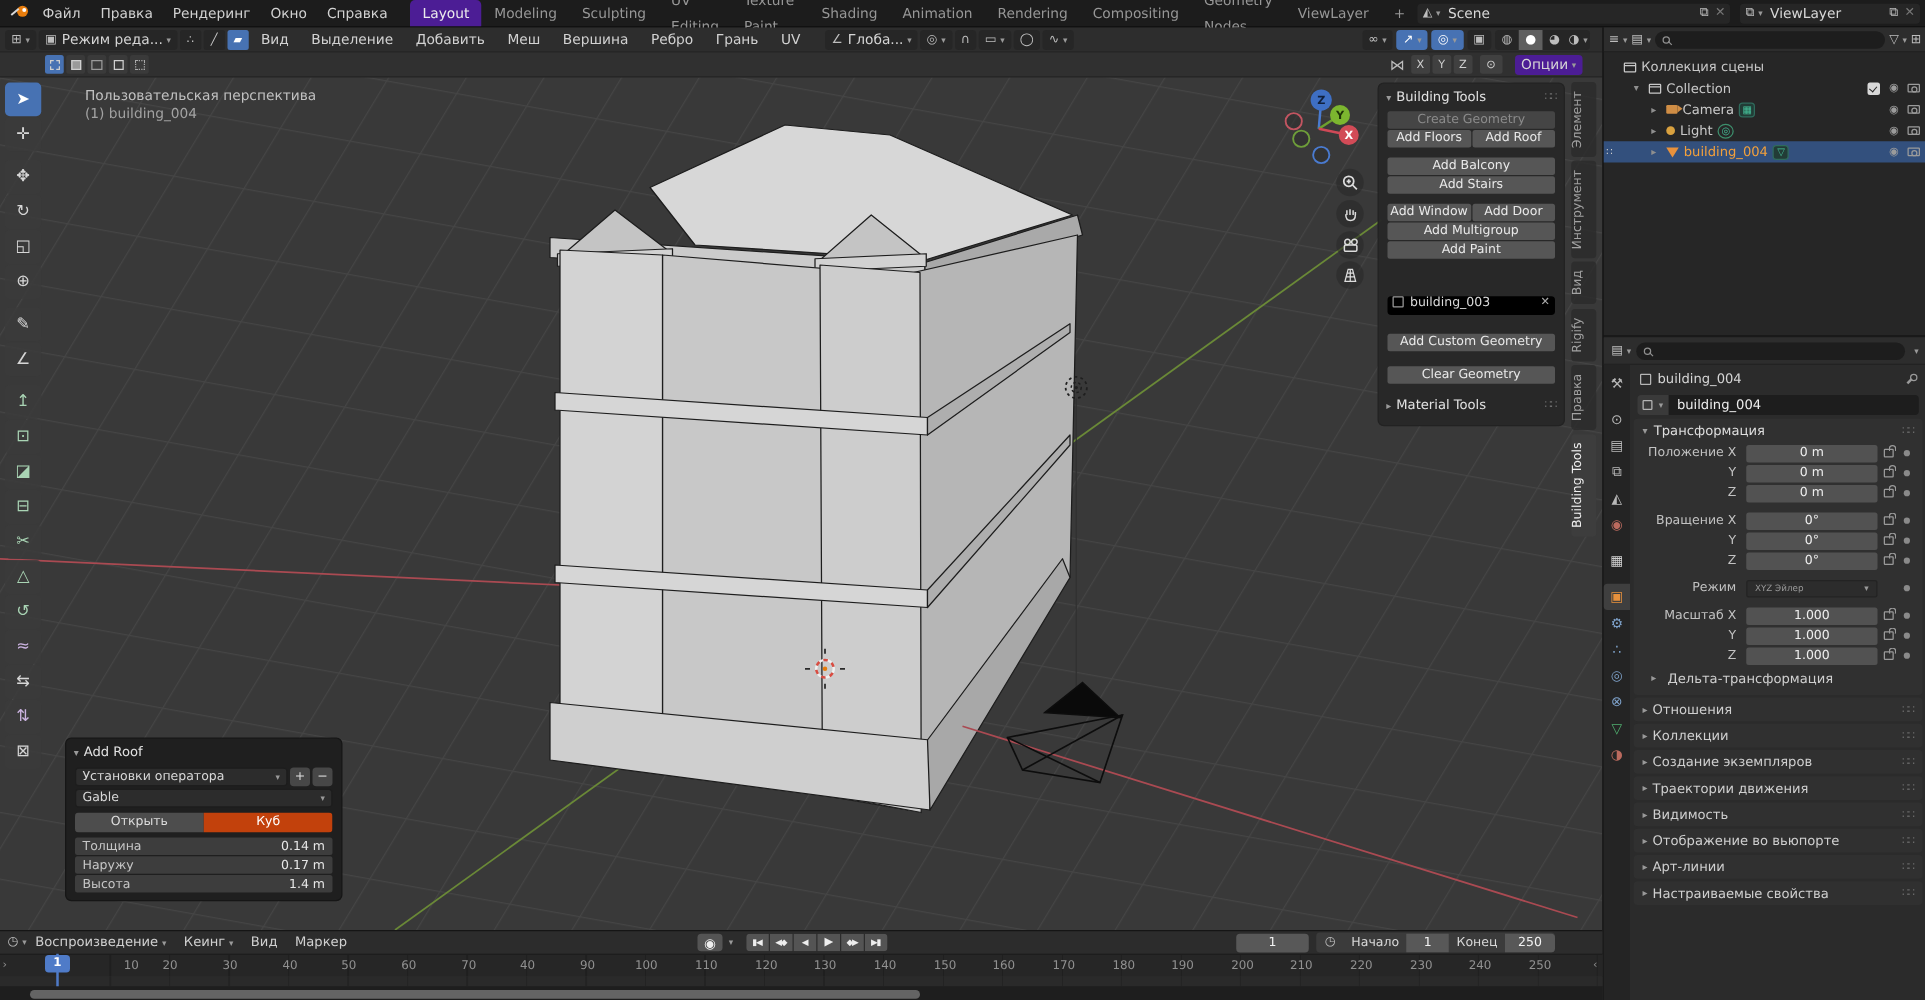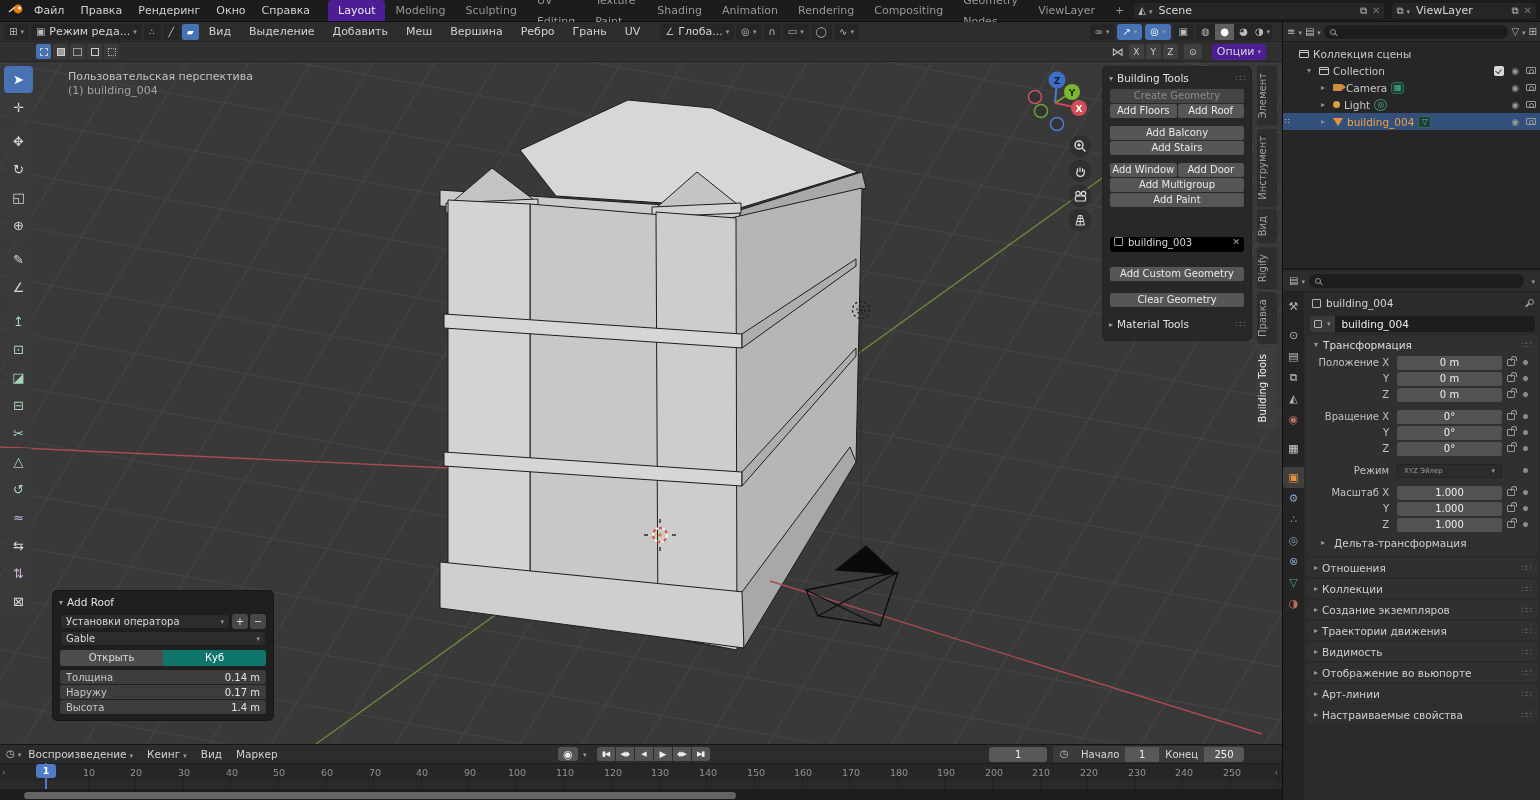--- a/index.html
+++ b/index.html
@@ -78,21 +78,21 @@
   #oppanel{position:absolute;left:52px;top:528px;width:222px;background:rgba(30,30,30,.95);
     border:1px solid #161616;border-radius:5px;padding:3px 0 5px;z-index:6}
   .op-row{display:flex;gap:2px;margin:2px 7px}
   .op-drop{flex:1;background:#2c2c2c;border:1px solid #1d1d1d;border-radius:3px;height:15px;
     display:flex;align-items:center;padding:0 5px;color:#d8d8d8;font-size:10px}
   .op-drop .crt2{margin-left:auto;font-size:7px;color:#999}
   .op-sq{width:16px;height:15px;background:#474747;border-radius:3px;display:flex;align-items:center;justify-content:center;color:#ddd;font-size:10px}
   .op-toggle{display:flex;margin:4px 7px 4px;border-radius:3px;overflow:hidden}
   .op-toggle div{flex:1;height:16px;line-height:16px;text-align:center;font-size:10px}
   .op-open{background:#4d4d4d;color:#ddd}
-  .op-cube{background:#0f766e;color:#fff}
+  .op-cube{background:#c2410c;color:#fff}
   .op-field{display:flex;align-items:center;background:#3d3d3d;border-radius:2px;height:14px;
     margin:1px 7px;padding:0 6px;font-size:10px}
   .op-field .fv{margin-left:auto;color:#e6e6e6}
   .op-field .fl{color:#c6c6c6}
   
   #rightcol{position:absolute;left:1282px;top:22px;width:258px;height:778px;background:#262626;border-left:1px solid #101010}
   #outliner-header{position:absolute;left:0;top:0;width:258px;height:20px;background:#2d2d2d;
     border-bottom:1px solid #1e1e1e;display:flex;align-items:center;padding:0 4px;gap:3px}
   .searchpill{flex:1;height:14px;background:#1d1d1d;border-radius:8px;display:flex;align-items:center;padding:0 6px;gap:3px}
   .magglass{width:6px;height:6px;border:1px solid #909090;border-radius:50%;position:relative;flex:none}
@@ -773,21 +773,21 @@
       <div class="tl-pill">
         <span style="width:22px;text-align:center" class="ic">◷</span>
         <span style="padding:0 6px;color:#d8d8d8;font-size:10px">Начало</span>
         <span class="tl-field" style="width:34px;border-radius:0">1</span>
         <span style="padding:0 6px;color:#d8d8d8;font-size:10px">Конец</span>
         <span class="tl-field" style="width:40px;border-radius:0 3px 3px 0">250</span>
       </div>
     </div>
   </div>
   <div id="tl-ruler">
-    <span class="tick" style="left:77px">10</span>
+    <span class="tick" style="left:93px">10</span>
     <span class="tick" style="left:124px">20</span>
     <span class="tick" style="left:172px">30</span>
     <span class="tick" style="left:220px">40</span>
     <span class="tick" style="left:267px">50</span>
     <span class="tick" style="left:315px">60</span>
     <span class="tick" style="left:363px">70</span>
     <span class="tick" style="left:410px">40</span>
     <span class="tick" style="left:458px">90</span>
     <span class="tick" style="left:505px">100</span>
     <span class="tick" style="left:553px">110</span>

